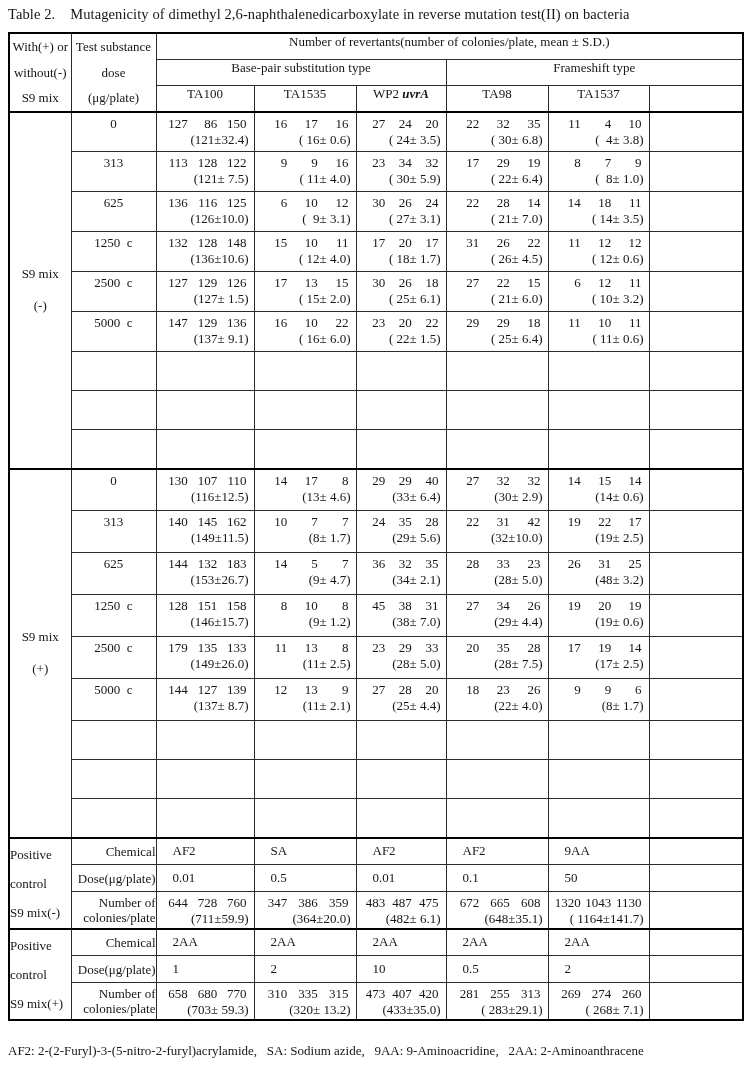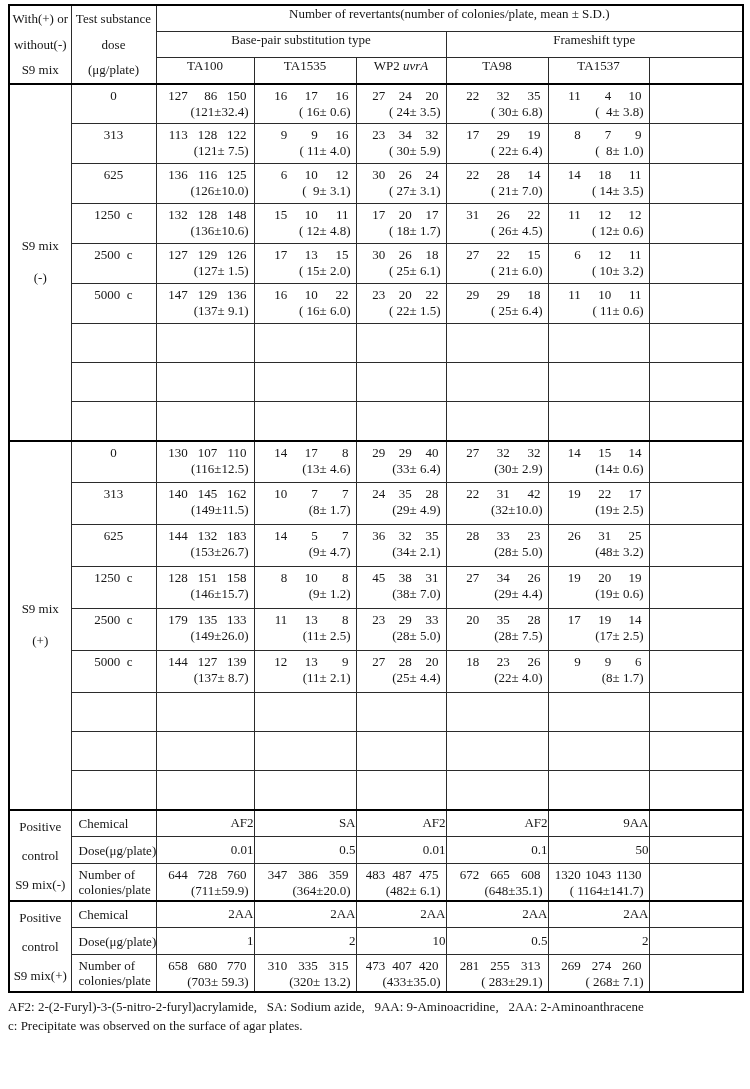--- a/index.html
+++ b/index.html
@@ -16,51 +16,52 @@
     width:734px; border:2.5px solid #000;
   }
   .tbl td {
     border:1.4px solid #2b2b2b; padding:0;
     font-size:13px; vertical-align:top; box-sizing:border-box; overflow:hidden;
   }
   thead td { text-align:center; vertical-align:middle; }
   thead tr { height:26px; }
   thead { border-bottom:2.5px solid #000; }
   .hdr3 div { line-height:25.5px; }
-  .strain i { font-style:italic; }
+  .strain i { font-style:italic;font-weight:bold; }
 
   tr.section-start td { border-top:2.5px solid #000; }
 
   tr.data-row { height:40px; }
   tr.data-row.plus { height:42px; }
   tr.empty-row { height:39px; }
 
   td.s9cell { vertical-align:middle; text-align:center; }
   td.s9cell div.s9gap { margin-top:16px; }
 
   td.dose { text-align:center; padding-top:3px; white-space:pre; }
 
   .counts { display:flex; padding:3px 7px 0 2px; }
   .counts span { flex:1; text-align:right; }
   .mean { text-align:right; padding-right:5px; white-space:pre; line-height:16px; }
 
   tr.pc-row { height:27px; }
   tr.pc-num-row { height:37px; }
-  td.pclabel { vertical-align:middle; text-align:center; }
+  td.pclabel { vertical-align:middle; }
   td.pclabel div { line-height:29px; }
-  td.rowlab { text-align:left; vertical-align:middle; line-height:15px;padding-left:7px; }
-  td.cval { text-align:right; vertical-align:middle; }
-
-  .footnotes { margin-top:4px; font-size:13px; }
+  td.rowlab { text-align:right; vertical-align:middle; line-height:15px; }
+  td.cval { text-align:left; vertical-align:middle;padding-left:16px; }
+
+  .footnotes { margin-top:20px; font-size:13px; }
   .footnotes div { white-space:pre; line-height:19px; }
 </style>
 </head>
 <body>
 
 <div class="page">
+  <div class="title">Table 2.    Mutagenicity of dimethyl 2,6-naphthalenedicarboxylate in reverse mutation test(II) on bacteria</div>
 
   <table class="tbl">
     <colgroup>
       <col style="width:62px">
         <col style="width:85px">
         <col style="width:98px">
         <col style="width:102px">
       <col style="width:90px">
         <col style="width:102px">
         <col style="width:101px">
@@ -243,21 +244,21 @@
               <span>148</span>
             </div>
             <div class="mean">(136±10.6)</div>
           </td>
           <td>
             <div class="counts">
               <span>15</span>
               <span>10</span>
               <span>11</span>
             </div>
-            <div class="mean">( 12± 4.8)</div>
+            <div class="mean">( 12± 4.0)</div>
           </td>
           <td>
             <div class="counts">
               <span>17</span>
               <span>20</span>
               <span>17</span>
             </div>
             <div class="mean">( 18± 1.7)</div>
           </td>
           <td>
@@ -458,21 +459,21 @@
               <span>7</span>
             </div>
             <div class="mean">(8± 1.7)</div>
           </td>
           <td>
             <div class="counts">
               <span>24</span>
               <span>35</span>
               <span>28</span>
             </div>
-            <div class="mean">(29± 4.9)</div>
+            <div class="mean">(29± 5.6)</div>
           </td>
           <td>
             <div class="counts">
               <span>22</span>
               <span>31</span>
               <span>42</span>
             </div>
             <div class="mean">(32±10.0)</div>
           </td>
           <td>
@@ -826,15 +827,14 @@
             </div>
             <div class="mean">( 268± 7.1)</div>
           </td>
           <td></td>
         </tr>
       </tbody>
   </table>
 
   <div class="footnotes">
     <div>AF2: 2-(2-Furyl)-3-(5-nitro-2-furyl)acrylamide,   SA: Sodium azide,   9AA: 9-Aminoacridine,   2AA: 2-Aminoanthracene</div>
-    <div>c: Precipitate was observed on the surface of agar plates.</div>
   </div>
 </div>
 
 </body></html>

